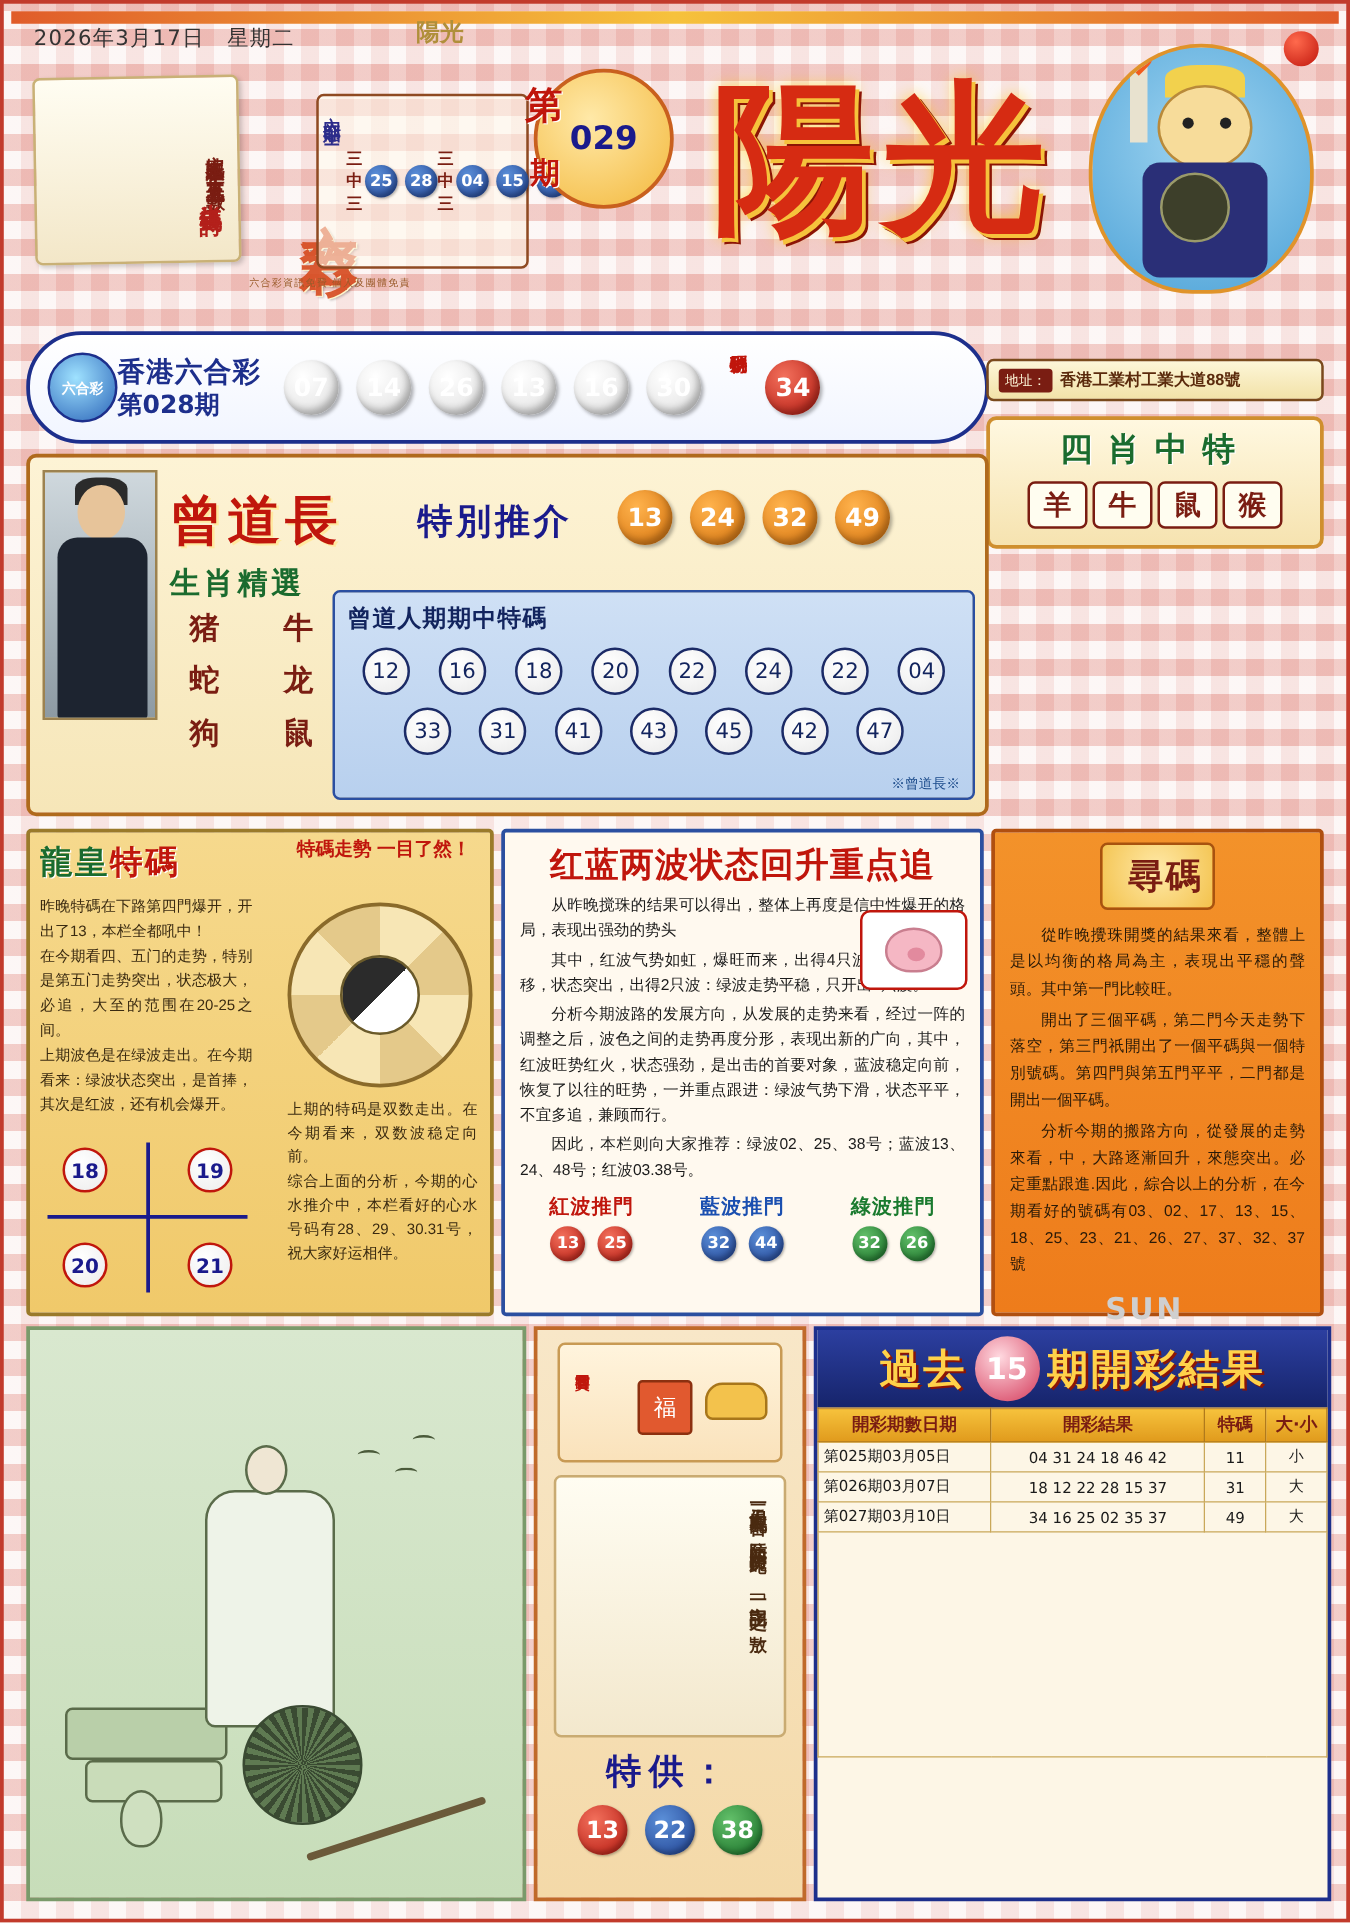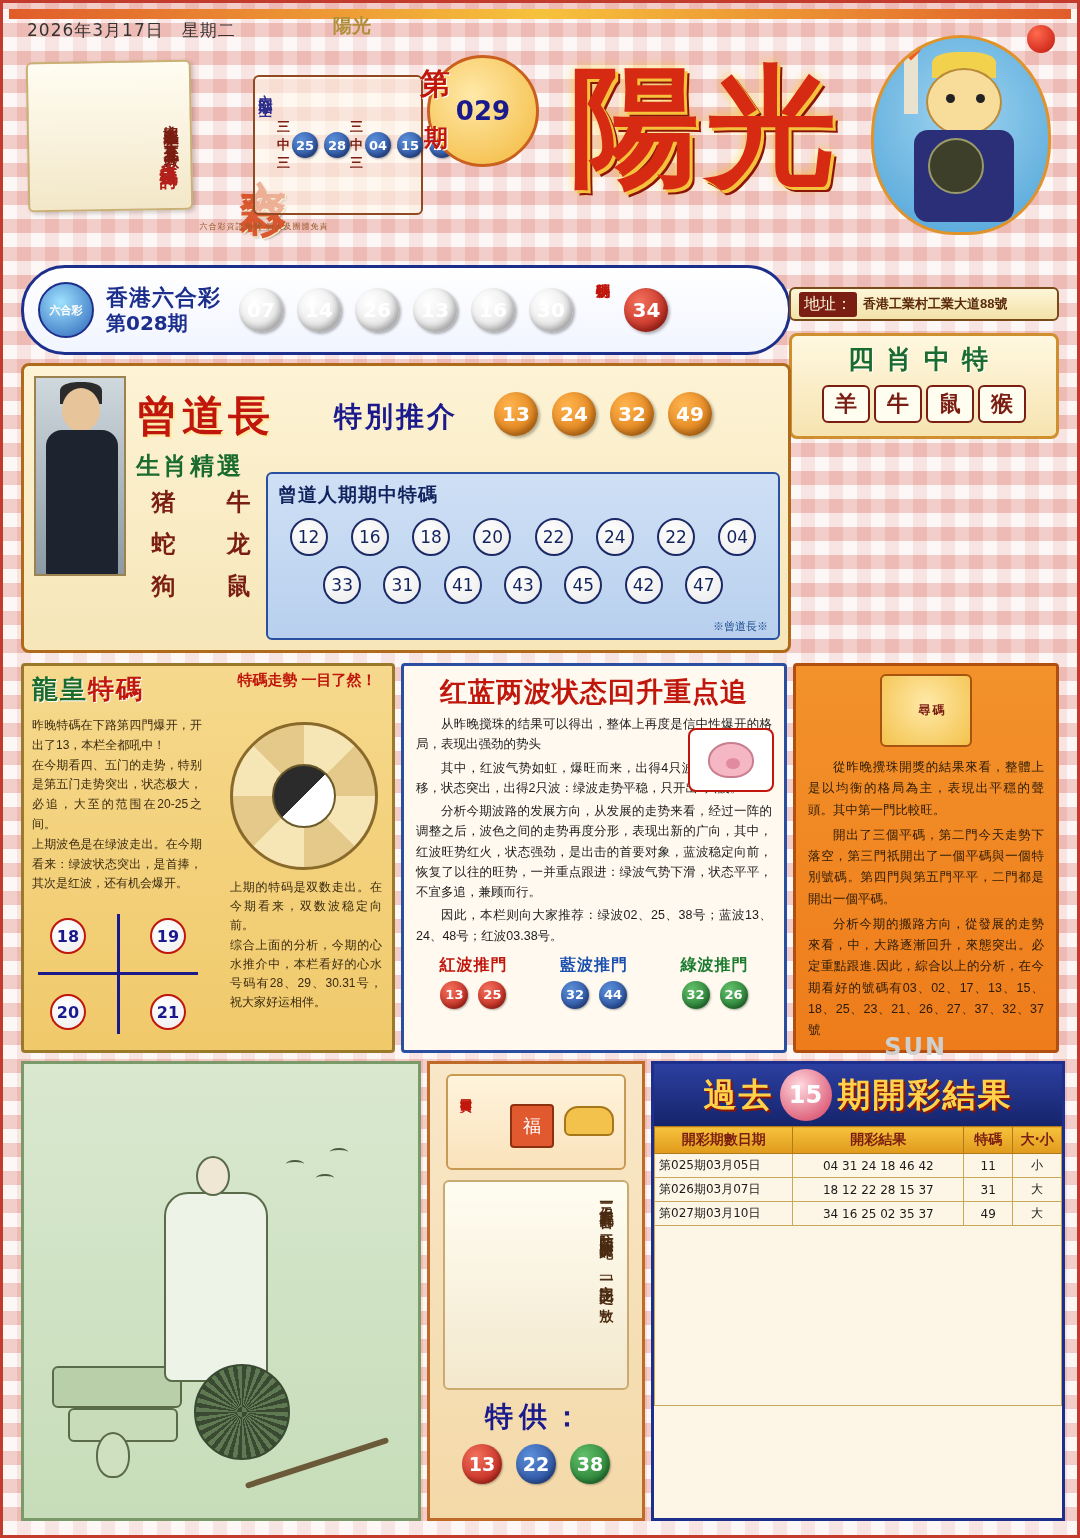--- a/index.html
+++ b/index.html
@@ -142,21 +142,21 @@
   .mascot .flame { position:absolute; top:-4px; left:26px; width:22px; height:22px; background:#f25c1d; border-radius:50% 50% 50% 0; transform:rotate(-45deg); }
   .mascot .plate { position:absolute; top:100px; left:54px; width:56px; height:56px; border-radius:50%; background:#3d3f2a; border:2px solid #9a9a6a; }
   
   .resultbar {
     position:absolute; top:262px; left:18px; width:770px; height:90px;
     border:3px solid #1d2f8c; border-radius:44px;
     background:linear-gradient(180deg,#ffffff,#f1f5ff);
     display:flex; align-items:center; padding:0 14px;
   }
   .rb-logo { width:56px; height:56px; border-radius:50%; background:radial-gradient(circle at 40% 35%,#9fe2ff,#2b64b8); border:2px solid #1d2f8c; display:flex;align-items:center;justify-content:center; color:#fff; font-size:11px; font-weight:bold; letter-spacing:0; }
-  .rb-title { margin-left:12px; line-height:1.25; }
+  .rb-title { line-height:1.25; }
   .rb-title .l1 { font-size:22px; color:#1d2f8c; font-weight:bold; letter-spacing:1px;}
   .rb-title .l2 { font-size:20px; color:#1d2f8c; font-weight:bold; font-family:"DejaVu Sans",sans-serif;}
   .rb-balls { display:flex; align-items:center; gap:14px; margin-left:18px; }
   .bigball {
     width:44px; height:44px; border-radius:50%;
     display:flex;align-items:center;justify-content:center;
     font-size:20px; font-weight:bold; color:#fff;
     font-family:"DejaVu Sans", sans-serif;
     box-shadow:inset -3px -4px 6px rgba(0,0,0,.28), 2px 2px 3px rgba(0,0,0,.3);
   }
@@ -165,21 +165,21 @@
     font-size:14px; font-weight:bold; color:#c0160c;
     height:74px; line-height:1.1; margin-left:8px;
     display:flex; flex-wrap:wrap; align-content:flex-start;
   }
   .addr {
     position:absolute; top:284px; right:18px; width:270px; height:34px;
     border:2px solid #7a4a1c; border-radius:6px;
     background:linear-gradient(180deg,#fdf6d8,#f2e2a8);
     display:flex; align-items:center; padding:0 8px; gap:6px;
   }
-  .addr .tag { background:#7a1d12; color:#fdf6d8; font-size:16px; padding:2px 5px; border-radius:3px; }
+  .addr .tag { background:#7a1d12; color:#fdf6d8; font-size:11px; padding:2px 5px; border-radius:3px; }
   .addr .v { font-size:13px; color:#5b2a0c; font-weight:bold; }
   .sixiao {
     position:absolute; top:330px; right:18px; width:270px; height:106px;
     border:3px solid #cf8f2e; border-radius:8px;
     background:linear-gradient(180deg,#fff8e0,#f6e3b0);
     text-align:center; padding-top:6px;
   }
   .sixiao .hd { font-size:26px; font-weight:bold; color:#1a6b2e; letter-spacing:12px; text-shadow:1px 1px 0 #fff; }
   .sixiao .zodiacs { display:flex; justify-content:center; gap:4px; margin-top:8px; }
   .sixiao .z {
@@ -275,21 +275,21 @@
   .c2-body p { margin:0 0 3px; text-indent:2em; }
   .c2-pigs { position:absolute; top:62px; right:10px; width:86px; height:64px; border:2px solid #c0160c; border-radius:8px; background:#fff; display:flex; align-items:center; justify-content:center; }
   .c2-pigs .pig { width:46px; height:36px; border-radius:50% 50% 45% 45%; background:#f5b7c4; border:2px solid #c97e8f; position:relative; }
   .c2-pigs .pig:after { content:''; position:absolute; left:16px; top:14px; width:14px; height:11px; border-radius:50%; background:#e28a9e; }
   .rec-row { display:flex; justify-content:space-between; padding:6px 10px 0; }
   .rec-col { text-align:center; width:33%; }
   .rec-col .hd { font-size:16px; font-weight:bold; letter-spacing:1px; }
   .rec-col .hd.red { color:#c0160c; } .rec-col .hd.blue { color:#1a4fb0; } .rec-col .hd.green { color:#1a7a2e; }
   .rec-col .bs { display:flex; justify-content:center; gap:10px; margin-top:5px; }
   .rec-col .bs .ball { width:28px; height:28px; font-size:13px; }
-  .c3-logo { margin:8px auto 4px; width:92px; height:73px; background:radial-gradient(circle at 50% 40%,#ffe9a8,#f3c24c); border:2px solid #a8530f; border-radius:6px; display:flex; align-items:center; justify-content:center; color:#7a1d12; font-size:12px; font-weight:bold; letter-spacing:2px;padding-left:13px;}
+  .c3-logo { margin:8px auto 4px; width:92px; height:54px; background:radial-gradient(circle at 50% 40%,#ffe9a8,#f3c24c); border:2px solid #a8530f; border-radius:6px; display:flex; align-items:center; justify-content:center; color:#7a1d12; font-size:28px; font-weight:bold; letter-spacing:2px;padding-left:13px;}
   .c3-text { padding:6px 12px 0; font-size:12.5px; line-height:1.7; color:#2a1a08; text-align:justify; }
   .c3-text p { margin:0 0 4px; text-indent:2em; }
   .sun-word { position:absolute; bottom:-4px; right:16px; font-size:24px; color:#cfcfcf; font-weight:bold; letter-spacing:2px; font-family:"DejaVu Sans",sans-serif; }
   
   .bot-wrap { position:absolute; top:1058px; left:18px; width:1044px; height:460px; display:flex; gap:6px; }
   .bpic { width:400px; border:3px solid #7a9a6a; background:linear-gradient(180deg,#d9e8cf,#c7ddb9); position:relative; overflow:hidden; }
   .bpic .sage-head { position:absolute; top:92px; left:172px; width:34px; height:40px; border-radius:50%; background:#efe6d3; border:2px solid #5a6b4a; }
   .bpic .sage-robe { position:absolute; top:128px; left:140px; width:104px; height:190px; background:#eef3e8; border:2px solid #5a6b4a; border-radius:24px 24px 8px 8px; }
   .bpic .rock { position:absolute; bottom:110px; left:28px; width:130px; height:42px; background:#b9cfa9; border:2px solid #5a6b4a; border-radius:6px; }
   .bpic .rock2 { position:absolute; bottom:76px; left:44px; width:110px; height:34px; background:#c9dcb9; border:2px solid #5a6b4a; border-radius:6px; }

